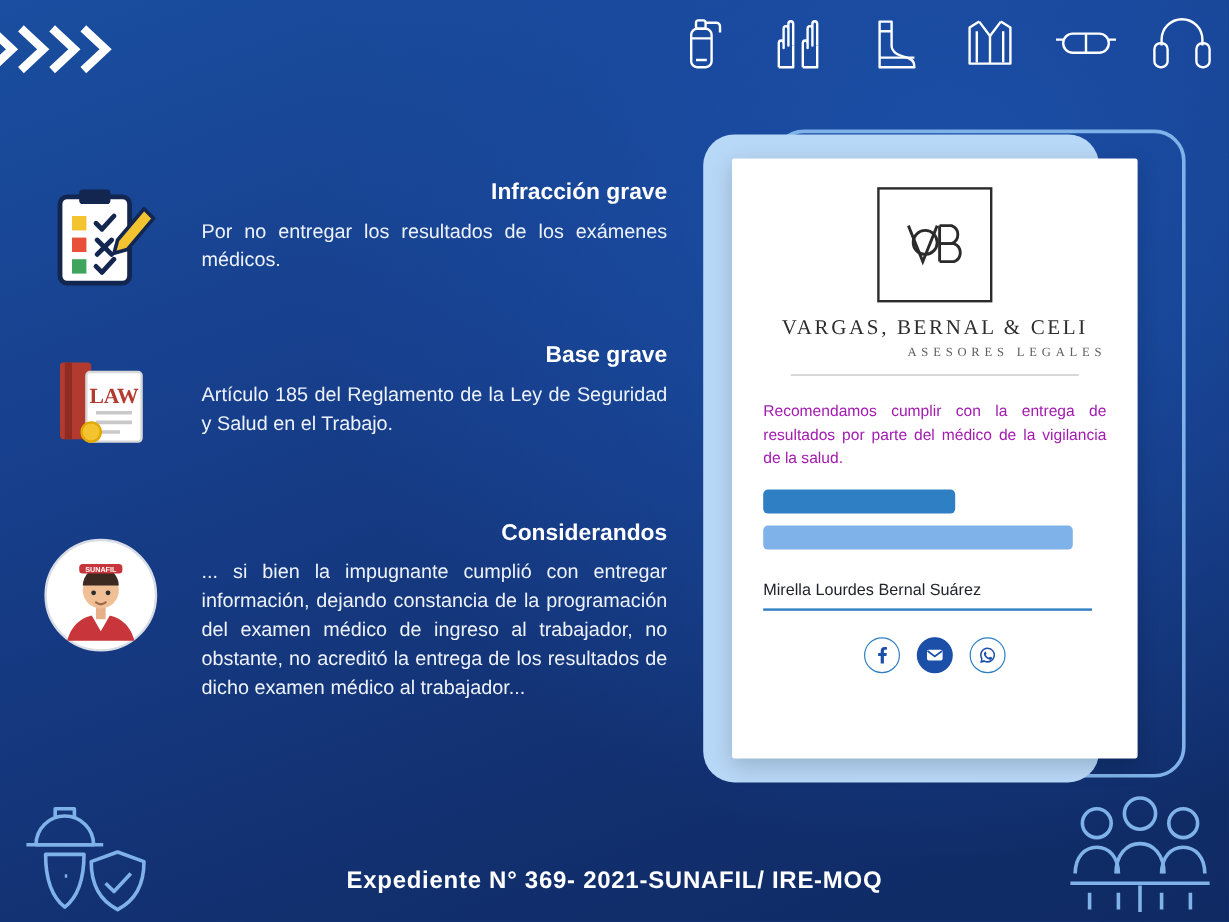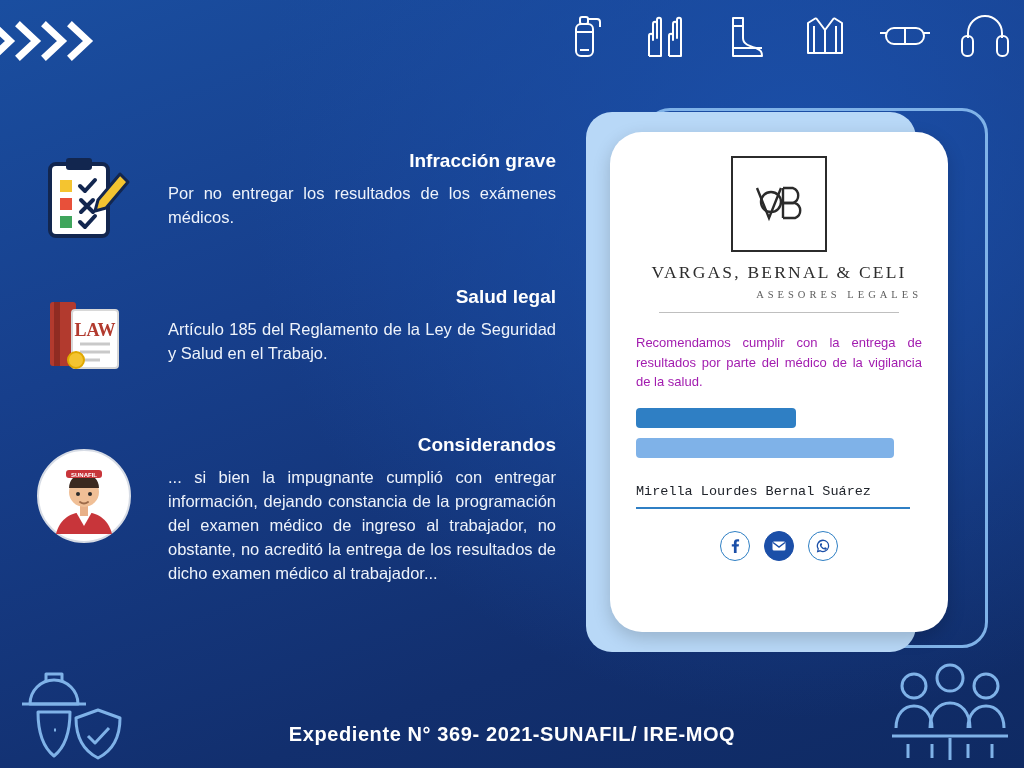--- a/index.html
+++ b/index.html
@@ -122,21 +122,21 @@
     background: #b8d8f7;
     border-radius: 26px;
   }
   .card-front {
     position: absolute;
     left: 24px;
     top: 24px;
     width: 338px;
     height: 500px;
     background: #ffffff;
-    border-radius: 32px;
+    border-radius: 2px;
     box-shadow: 0 6px 18px rgba(0,0,0,0.18);
     box-sizing: border-box;
     padding: 22px 26px;
   }
 
   .logo-mark {
     width: 96px;
     height: 96px;
     margin: 2px auto 10px auto;
     border: 2px solid #2b2b2b;
@@ -180,21 +180,20 @@
     background: #2f7fc4;
     margin-top: 16px;
   }
   .bar.b1 { width: 160px; }
   .bar.b2 { width: 258px; background: #7fb2e8; margin-top: 10px; }
 
   .signer {
     margin-top: 26px;
     font-size: 13.5px;
     color: #20242b;
-    font-family: Liberation Mono, monospace;
   }
   .sign-rule {
     width: 274px;
     height: 2px;
     background: #2f7fc4;
     margin-top: 8px;
   }
   .social {
     margin-top: 22px;
     display: flex;
@@ -355,21 +354,21 @@
           <text x="59" y="50" font-family="Liberation Serif, serif" font-size="18" font-weight="bold" fill="#b23a2e" text-anchor="middle">LAW</text>
           <g stroke="#c9c9c9" stroke-width="3">
             <path d="M44 58 h30"></path>
               <path d="M44 66 h30"></path>
               <path d="M44 74 h20"></path>
           </g>
           <circle cx="40" cy="74" r="8" fill="#f4c430" stroke="#e0a800" stroke-width="2"></circle>
         </svg>
       </span>
       <div class="block-body">
-        <div class="block-head">Salud legal</div>
+        <div class="block-head">Base grave</div>
         <div class="block-text">Artículo 185 del Reglamento de la Ley de Seguridad y Salud en el Trabajo.</div>
       </div>
     </div>
 
     <div class="block" id="block-cons">
       <span class="block-icon" style="top:14px;">
         <svg width="96" height="96" viewBox="0 0 96 96">
           <circle cx="48" cy="48" r="46" fill="#ffffff"></circle>
           <circle cx="48" cy="48" r="46" fill="none" stroke="#d7dce5" stroke-width="2"></circle>
           <path d="M20 86 c4 -16 16 -22 28 -22 s24 6 28 22 z" fill="#c8353a"></path>

